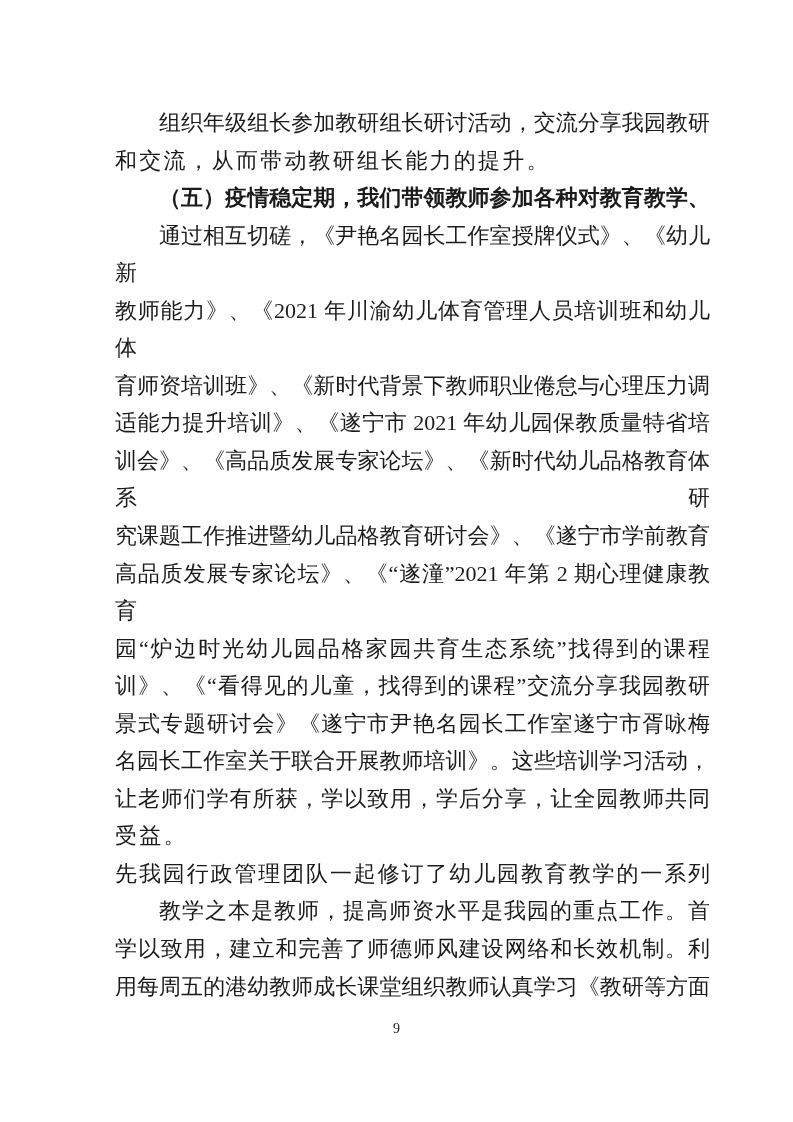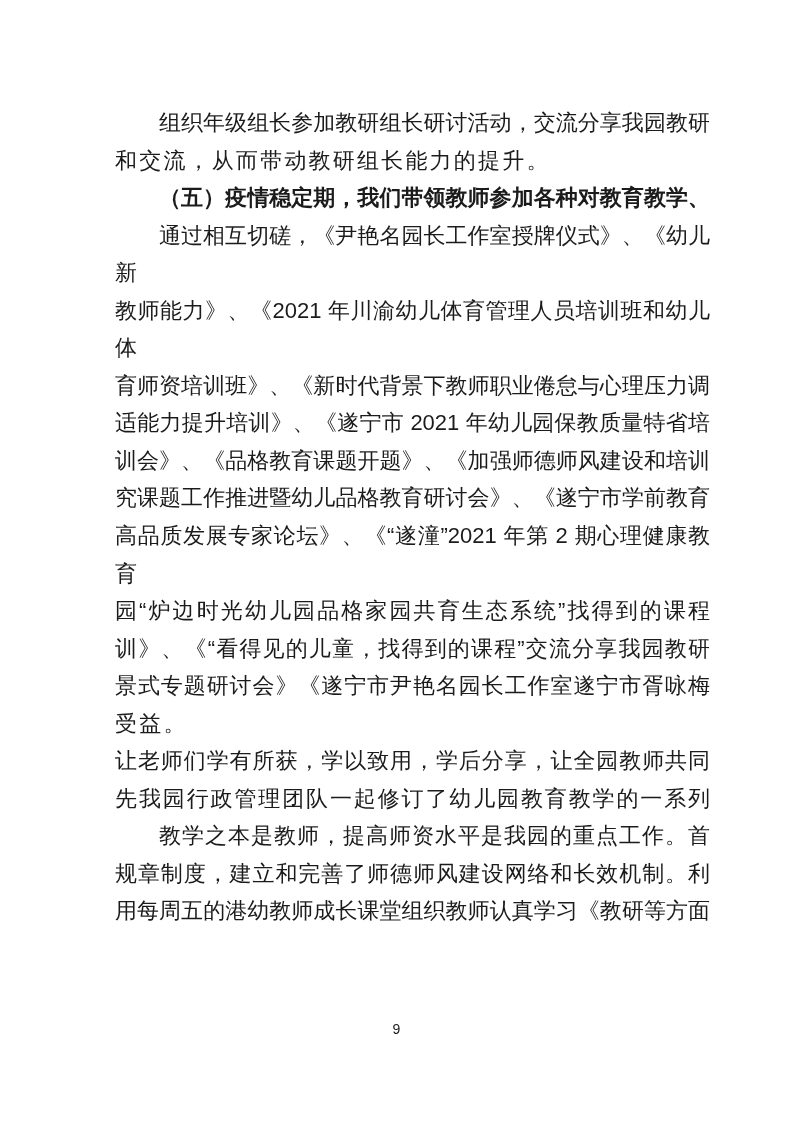--- a/index.html
+++ b/index.html
@@ -6,21 +6,21 @@
     margin: 0;
     padding: 0;
     background: #ffffff;
   }
   .page {
     position: relative;
     width: 793px;
     height: 1072px;
     background: var(--page-bg, #ffffff);
     overflow: hidden;
-    font-family: Liberation Sans, sans-serif;
+    font-family: Liberation Serif, serif;
     color: var(--text-color, #1b1b1b);
   }
   .content {
     position: absolute;
     left: 115px;
     top: 104px;
     width: 595px;
     font-size: 22px;
     line-height: 37.55px;
   }
@@ -54,27 +54,28 @@
 
 <div class="page">
   <div class="content">
       <div class="line indent">组织年级组长参加教研组长研讨活动，交流分享我园教研</div>
       <div class="line no-just">和交流，从而带动教研组长能力的提升。</div>
       <div class="line bold indent">（五）疫情稳定期，我们带领教师参加各种对教育教学、</div>
       <div class="line indent">通过相互切磋，《尹艳名园长工作室授牌仪式》、《幼儿新</div>
       <div class="line">教师能力》、《2021 年川渝幼儿体育管理人员培训班和幼儿体</div>
       <div class="line">育师资培训班》、《新时代背景下教师职业倦怠与心理压力调</div>
       <div class="line">适能力提升培训》、《遂宁市 2021 年幼儿园保教质量特省培</div>
-      <div class="line">训会》、《品格教育课题开题》、《加强师德师风建设和培训</div>
+      <div class="line">训会》、《高品质发展专家论坛》、《新时代幼儿品格教育体系研</div>
       <div class="line">究课题工作推进暨幼儿品格教育研讨会》、《遂宁市学前教育</div>
       <div class="line">高品质发展专家论坛》、《“遂潼”2021 年第 2 期心理健康教育</div>
       <div class="line">园“炉边时光幼儿园品格家园共育生态系统”找得到的课程</div>
       <div class="line">训》、《“看得见的儿童，找得到的课程”交流分享我园教研</div>
       <div class="line">景式专题研讨会》《遂宁市尹艳名园长工作室遂宁市胥咏梅</div>
+      <div class="line">名园长工作室关于联合开展教师培训》。这些培训学习活动，</div>
+      <div class="line">让老师们学有所获，学以致用，学后分享，让全园教师共同</div>
       <div class="line no-just">受益。</div>
-      <div class="line">让老师们学有所获，学以致用，学后分享，让全园教师共同</div>
       <div class="line">先我园行政管理团队一起修订了幼儿园教育教学的一系列</div>
       <div class="line indent">教学之本是教师，提高师资水平是我园的重点工作。首</div>
-      <div class="line">规章制度，建立和完善了师德师风建设网络和长效机制。利</div>
+      <div class="line">学以致用，建立和完善了师德师风建设网络和长效机制。利</div>
       <div class="line">用每周五的港幼教师成长课堂组织教师认真学习《教研等方面</div>
     </div>
   <div class="page-number">9</div>
 </div>
 
 </body></html>

